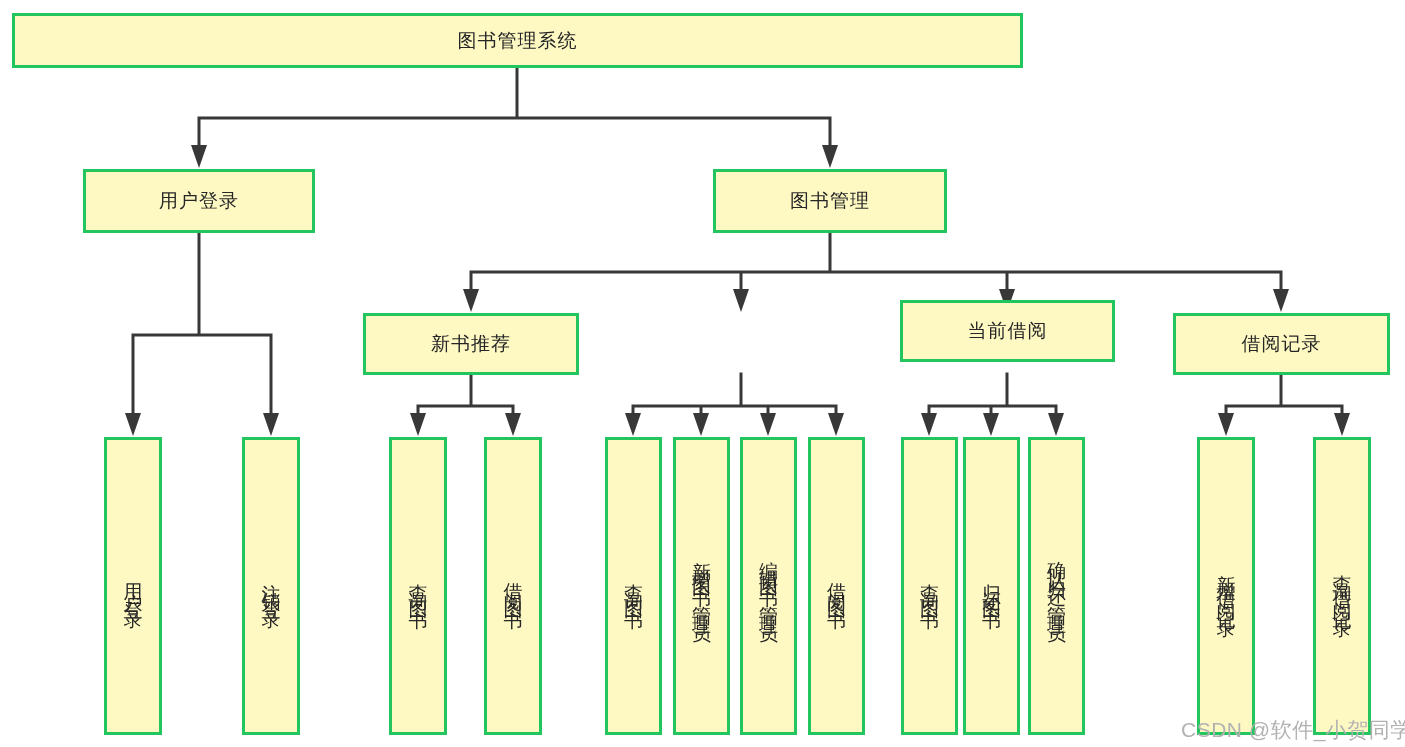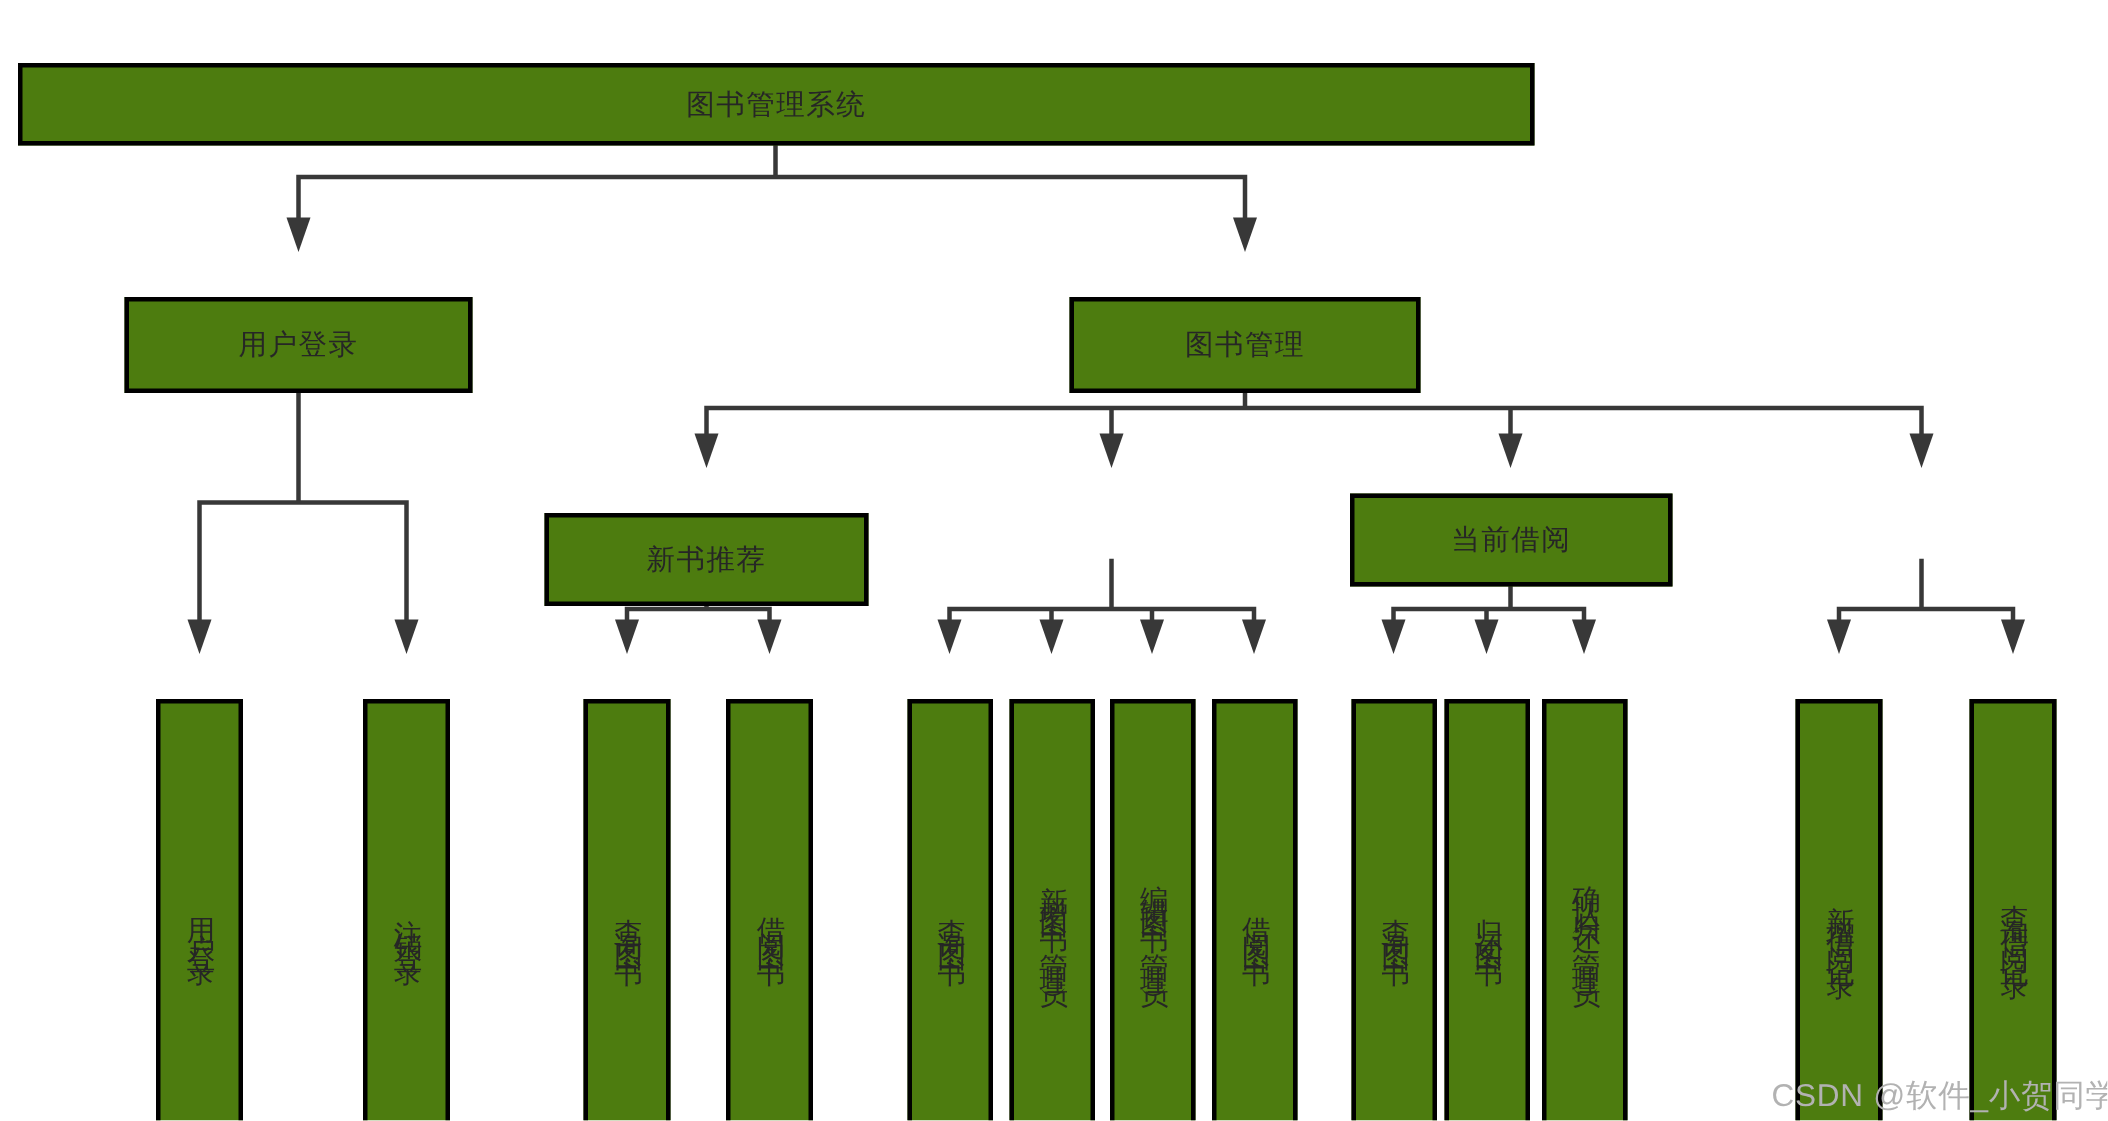--- a/index.html
+++ b/index.html
@@ -13,27 +13,26 @@
   }
   .connectors {
     position: absolute;
     left: 0; top: 0;
     width: 1405px; height: 747px;
     z-index: 1;
   }
   .box {
     position: absolute;
     box-sizing: border-box;
-    border: 3px solid #000000;
-    background: #4d7c0f;
+    border: 3px solid #22c55e;
+    background: #fef9c3;
     display: flex;
     align-items: center;
     justify-content: center;
     z-index: 2;
-    margin-top: 29px;
   }
   .hlabel {
     font-size: 19px;
     letter-spacing: 1px;
     color: #262626;
     white-space: nowrap;
   }
   .vlabel {
     writing-mode: vertical-rl;
     text-orientation: mixed;
@@ -108,20 +107,23 @@
   <div class="box" style="left:713px;top:169px;width:234px;height:64px">
     <span class="hlabel">图书管理</span>
   </div>
 
   <div class="box" style="left:363px;top:313px;width:216px;height:62px">
     <span class="hlabel">新书推荐</span>
   </div>
   <div class="box" style="left:900px;top:300px;width:215px;height:62px">
     <span class="hlabel">当前借阅</span>
   </div>
+  <div class="box" style="left:1173px;top:313px;width:217px;height:62px">
+    <span class="hlabel">借阅记录</span>
+  </div>
 
   <div class="box" style="left:104px;top:437px;width:58px;height:298px">
     <span class="vlabel">用户登录</span>
   </div>
   <div class="box" style="left:242px;top:437px;width:58px;height:298px">
     <span class="vlabel">注销登录</span>
   </div>
 
   <div class="box" style="left:389px;top:437px;width:58px;height:298px">
     <span class="vlabel">查询图书</span>

